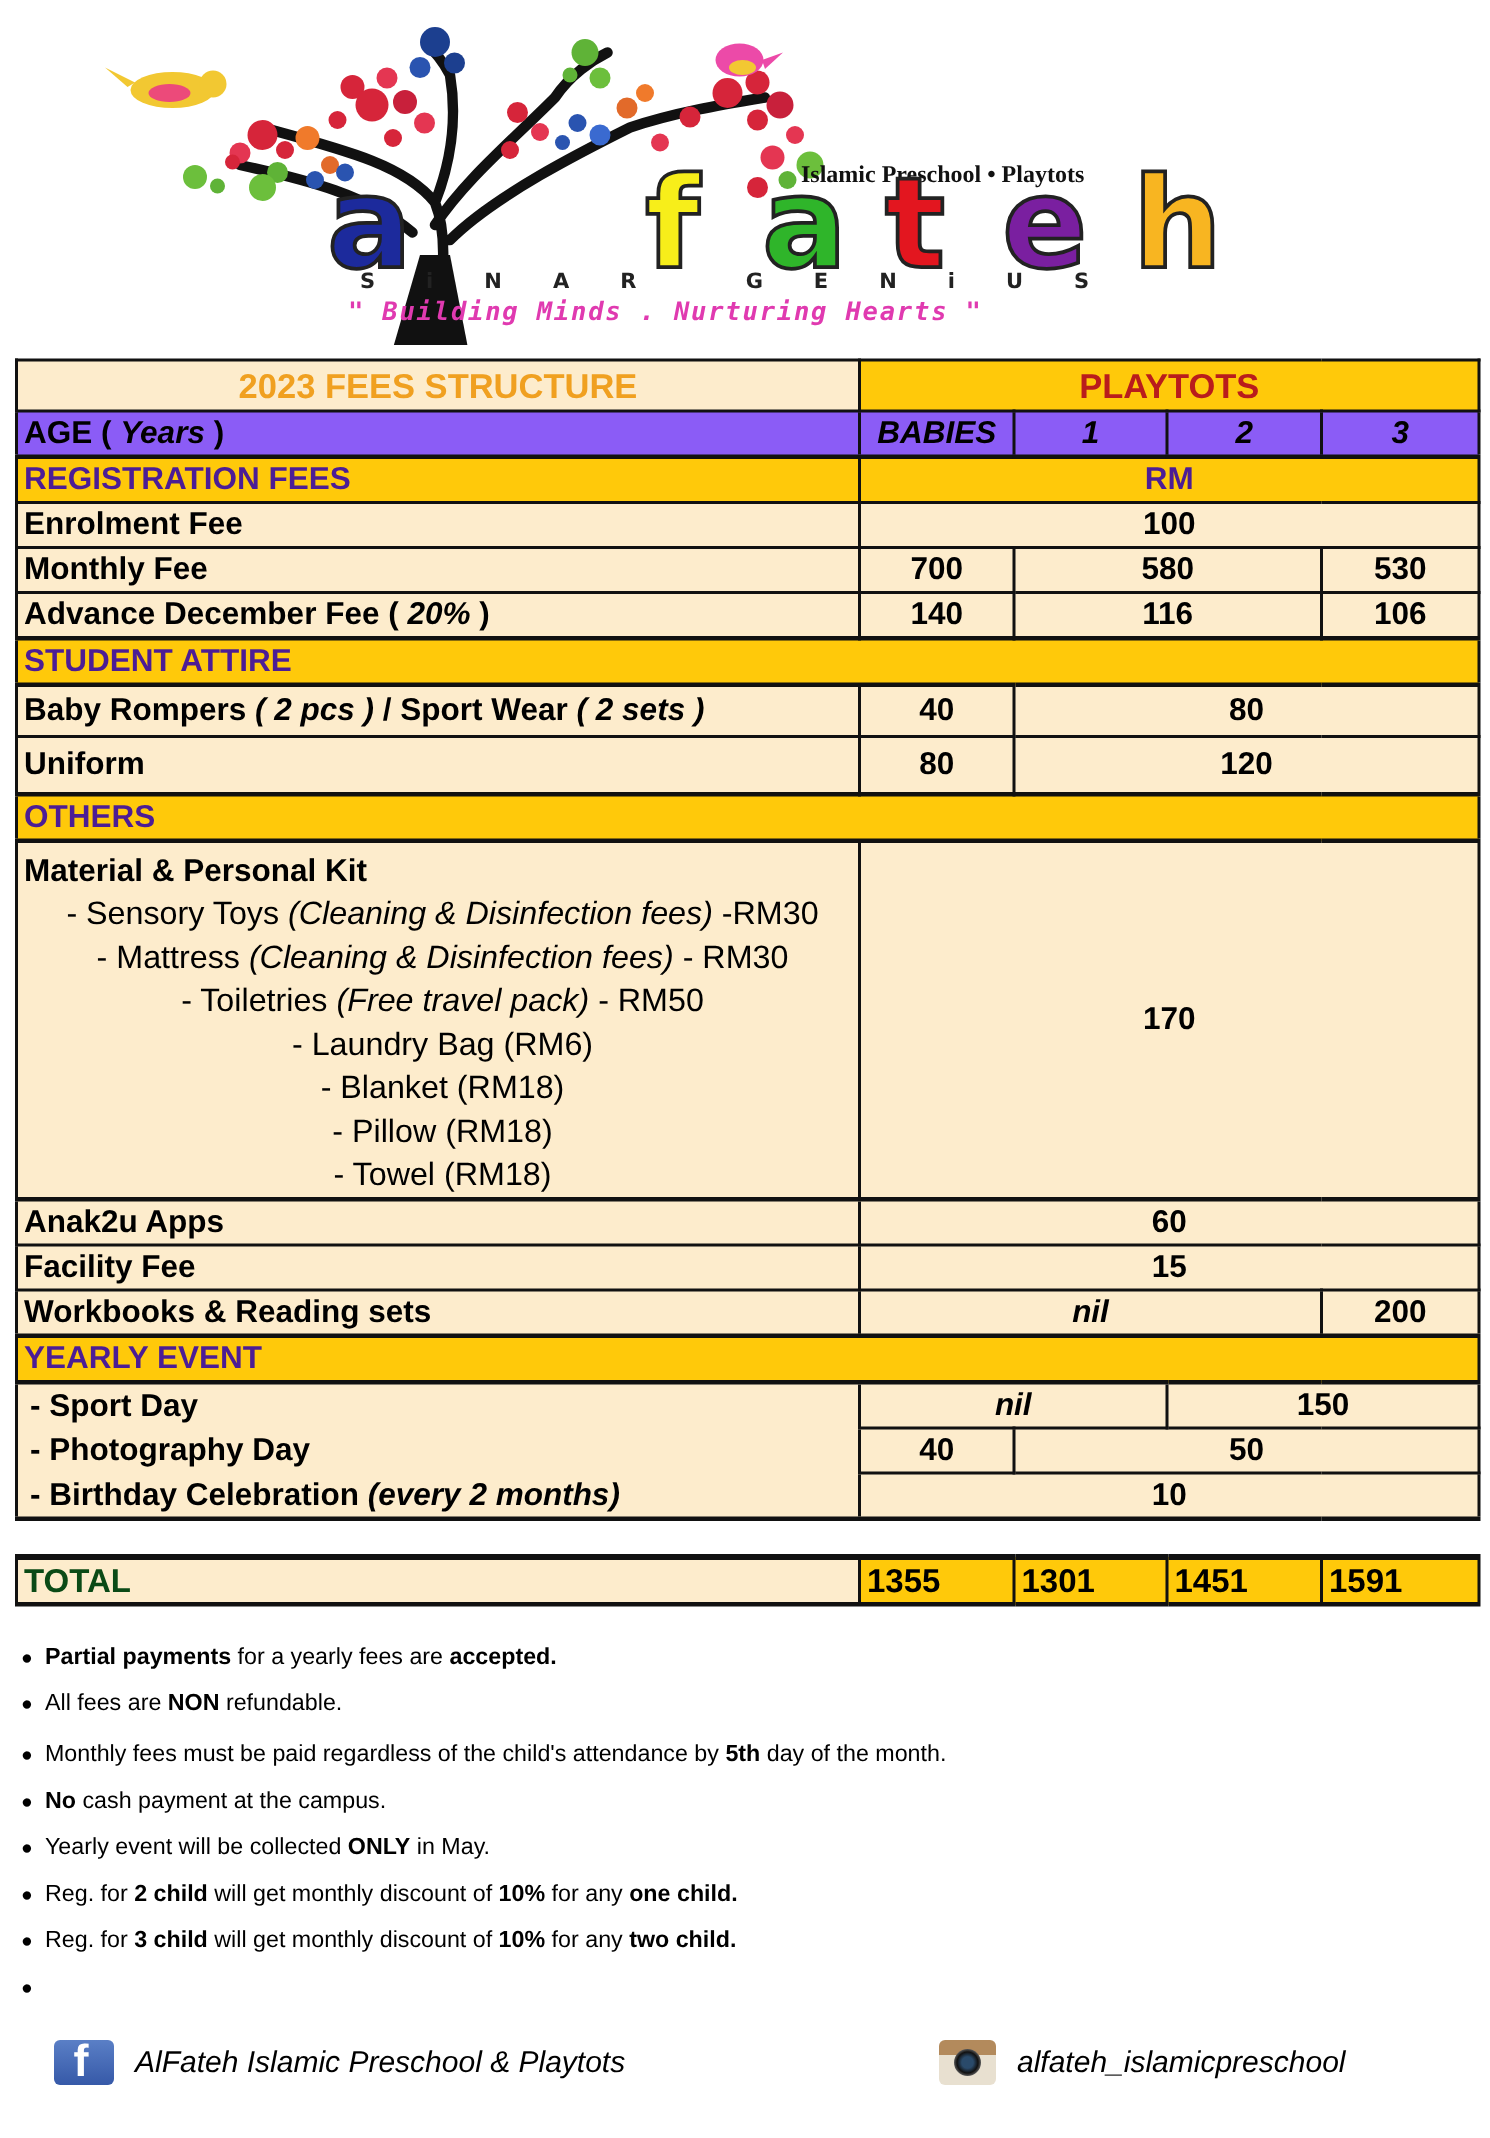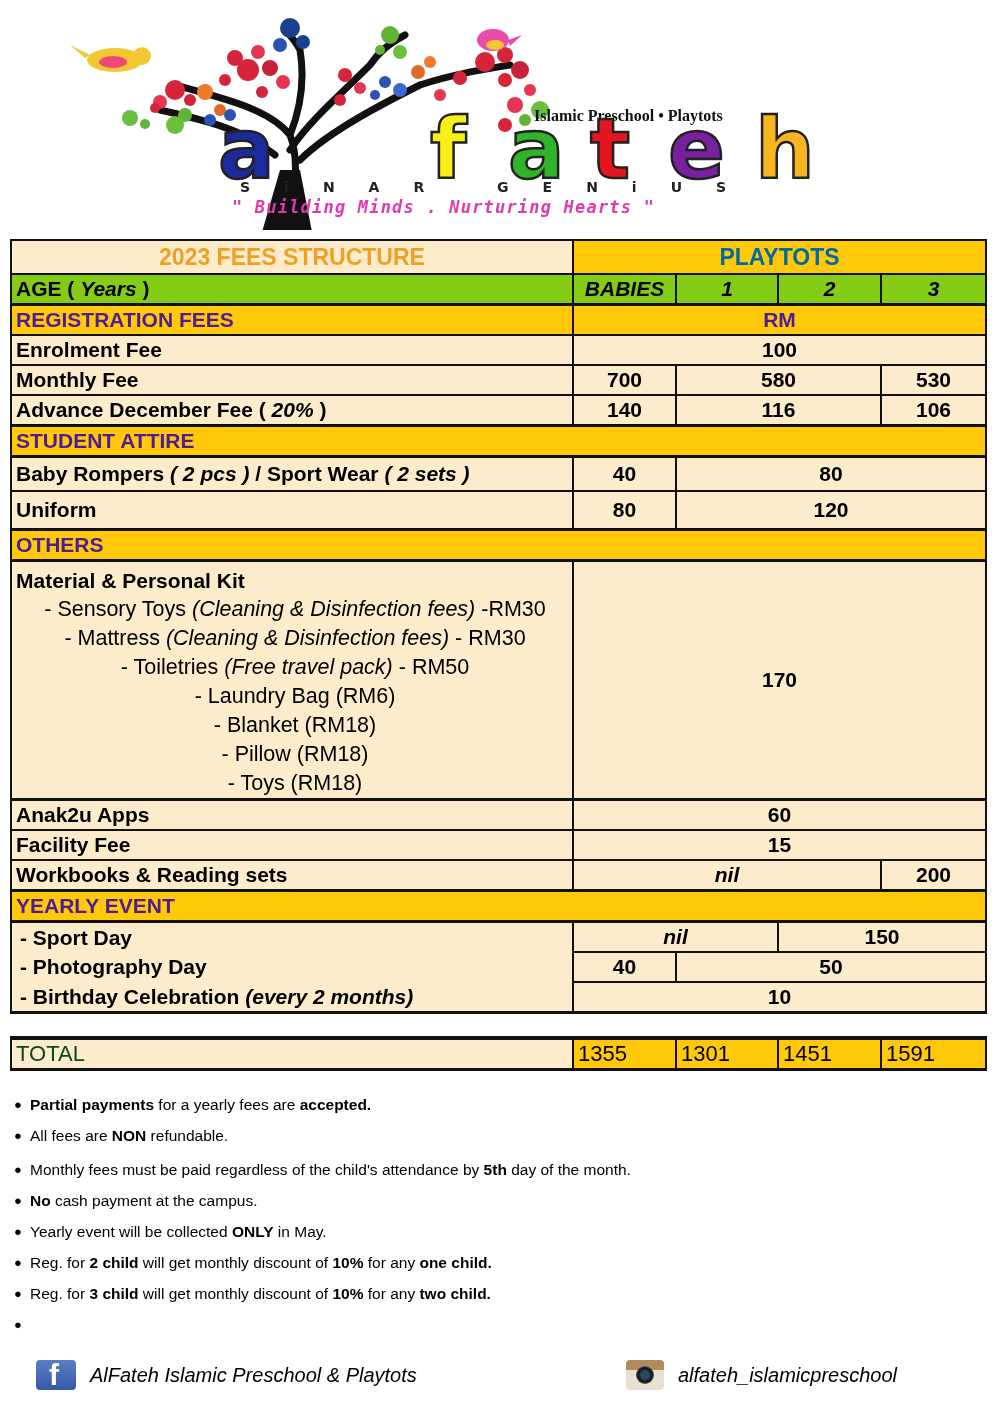--- a/index.html
+++ b/index.html
@@ -12,36 +12,36 @@
 
   
   .fees { position:absolute; left:10px; top:239px; width:975px;
           border-collapse:collapse; table-layout:fixed; }
   .fees td { border:2px solid #111; padding:0 4px; font-weight:bold;
              font-size:21px; line-height:28px; background:#fdeccc; white-space:nowrap; }
   .fees td.lbl { text-align:left; font-family:"Liberation Sans", sans-serif; }
   .fees td.val { text-align:center; }
   .fees tr.r-title td { height:32px; }
   .fees td.title { color:#f0a020; text-align:center; font-size:23px; }
-  .fees td.play { background:#ffc90a; color:#0369a1; text-align:center; font-size:23px; }
-  .fees tr.r-age td { background:#84cc16; }
+  .fees td.play { background:#ffc90a; color:#b91c1c; text-align:center; font-size:23px; }
+  .fees tr.r-age td { background:#8b5cf6; }
   .fees td.age-col { font-style:italic; text-align:center; }
   .fees tr.sect td { background:#ffc90a; color:#4c1d95; font-size:21px; height:28px; }
   .fees tr.sect td.rm { text-align:center;margin-left:12px; }
   .fees tr.thick td { border-top-width:3px; }
   .fees td.tall { height:32px; }
   .it { font-style:italic; }
   .fees td.kit { vertical-align:top; padding-top:4px; line-height:29px; }
   .kit .kit-title { font-weight:bold; }
   .kit .kit-item { font-weight:normal; padding-left:6px; font-size:21.5px;text-align:center; }
   .fees td.ev { padding-left:8px;margin-top:35px; }
 
   .total { position:absolute; left:10px; top:1036px; width:975px;
            border-collapse:collapse; table-layout:fixed; }
-  .total td { border:2px solid #111; font-weight:normal; font-size:22px; height:28px;
+  .total td { border:2px solid #111; font-weight:bold; font-size:22px; height:28px;
               background:#fdeccc; padding:0 4px; }
   .total td.tlabel { color:#0b4a16; border-top-width:4px; border-bottom-width:3px; }
   .total td.tval { background:#ffc90a; text-align:left; border-top-width:4px; border-bottom-width:3px; }
 
   
   .notes { position:absolute; left:14px; top:1094px; width:960px; margin:0; padding:0; list-style:none; }
   .notes li { font-size:15.5px; height:31px; line-height:22px; display:flex; align-items:flex-start; }
   .notes li .bullet { width:16px; font-size:13px; line-height:22px; }
   .notes li.gap { margin-top:3px; }
   .notes b { font-weight:bold; }
@@ -204,21 +204,21 @@
   <tr class="thick">
     <td class="lbl kit">
       <div class="kit-title">Material &amp; Personal Kit</div>
       <div id="kit-items">
             <div class="kit-item"><span>- Sensory Toys </span><span class="it">(Cleaning &amp; Disinfection fees)</span><span> -RM30</span></div>
             <div class="kit-item"><span>- Mattress </span><span class="it">(Cleaning &amp; Disinfection fees)</span><span> - RM30</span></div>
             <div class="kit-item"><span>- Toiletries </span><span class="it">(Free travel pack)</span><span> - RM50</span></div>
             <div class="kit-item"><span>- Laundry Bag (RM6)</span></div>
             <div class="kit-item"><span>- Blanket (RM18)</span></div>
             <div class="kit-item"><span>- Pillow (RM18)</span></div>
-            <div class="kit-item"><span>- Toys (RM18)</span></div>
+            <div class="kit-item"><span>- Towel (RM18)</span></div>
           </div>
     </td>
     <td class="val" colspan="4">170</td>
   </tr>
   <tr class="thick">
     <td class="lbl">Anak2u Apps</td>
     <td class="val" colspan="4">60</td>
   </tr>
   <tr>
     <td class="lbl">Facility Fee</td>

